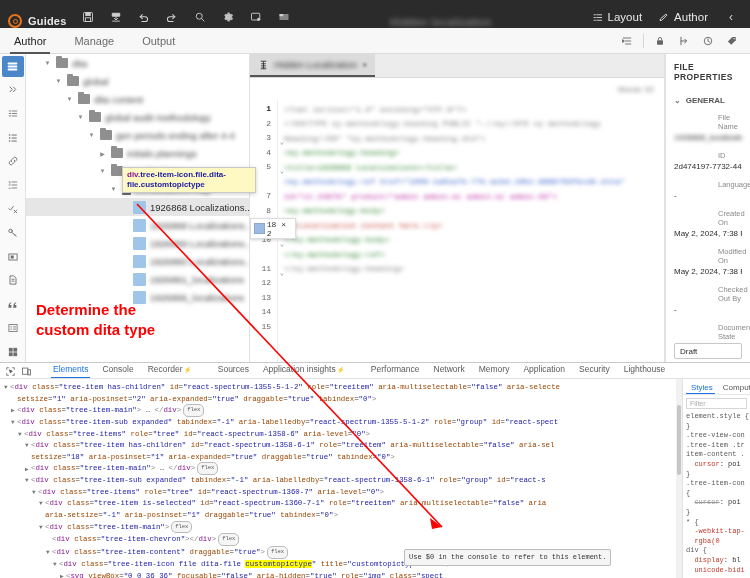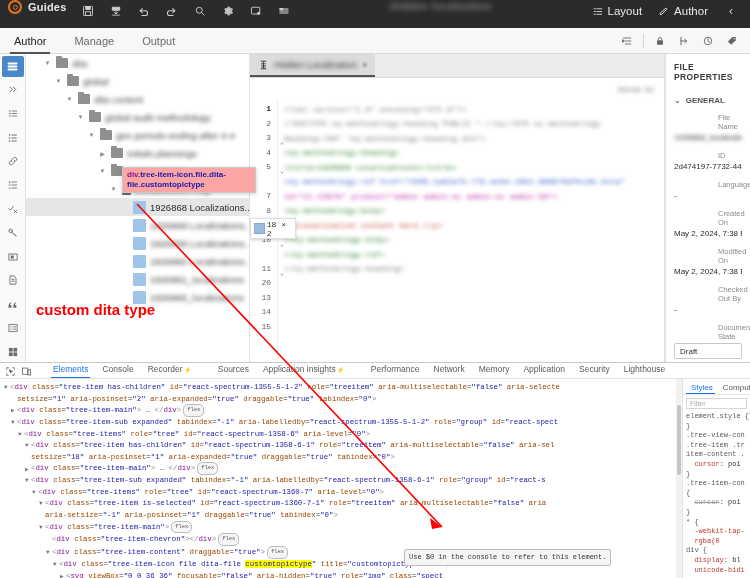--- a/index.html
+++ b/index.html
@@ -8,21 +8,21 @@
     font-family: "Liberation Sans", sans-serif;
     overflow: hidden;
     background: #fff;
   }
   .app { position: relative; width: 750px; height: 578px; }
 
   
   .topbar {
     position: absolute; left: 0; top: 0; width: 750px; height: 28px;
     background: #2b2b2b; color: #e8e8e8;
-    display: flex; align-items: flex-start; gap: 2px; padding: 0 6px;
+    display: flex; align-items: flex-end; gap: 2px; padding: 0 6px;
   }
   .brand { display: flex; align-items: center; gap: 6px; padding: 0 6px 0 2px; }
   .brand-ring {
     width: 14px; height: 14px; border: 2px solid #e8751a; border-radius: 50%;
     display: flex; align-items: center; justify-content: center;
   }
   .brand-ring i { width: 5px; height: 5px; border: 1.5px solid #e8751a; border-radius: 50%; display:block;}
   .brand-text { font-size: 11px; font-weight: bold; letter-spacing: .2px; }
   .tbtn {
     width: 26px; height: 22px; display: flex; align-items: center; justify-content: center;
@@ -92,21 +92,21 @@
     content:""; position:absolute; left:0; top:-2.5px; width:6px; height:3px; background:#8f8f8f; border-radius:1px 1px 0 0;
   }
   .fileico { width: 9px; height: 11px; background:#6f6f6f; border-radius:1px; flex:none;}
   .blueico { width: 13px; height: 13px; background:#9fc5e8; border-radius:1px; flex:none; }
   .blur { filter: blur(2.1px); user-select:none; }
   .blur-s { filter: blur(1.9px); user-select:none; }
   .tlabel-crisp { font-size: 9.5px; color: #2b2b2b; }
 
   .tooltip-cls {
     position: absolute; left: 122px; top: 167px; width: 134px;
-    background: #fca5a5; border: 1px solid #c9c9c9; box-shadow: 0 1px 4px rgba(0,0,0,.2);
+    background: #fef9c3; border: 1px solid #c9c9c9; box-shadow: 0 1px 4px rgba(0,0,0,.2);
     padding: 2px 4px; font-size: 8px; line-height: 10px; z-index: 30;
     font-family: "Liberation Sans", sans-serif; font-weight: bold;
   }
   .tooltip-cls .tag { color: #881391; }
   .tooltip-cls .cls { color: #1a1aa6; }
 
   
   .editor {
     position: absolute; left: 250px; top: 54px; width: 415px; height: 308px;
     background: #fff; border-right: 1px solid #e2e2e2; overflow: hidden;
@@ -533,21 +533,21 @@
           <div class="gline">3<span class="gfold">⌄</span></div>
           <div class="gline">4</div>
           <div class="gline">5<span class="gfold">⌄</span></div>
           <div class="gline"></div>
           <div class="gline">7</div>
           <div class="gline">8</div>
           <div class="gline">9</div>
           <div class="gline">10<span class="gfold">⌄</span></div>
           <div class="gline"></div>
           <div class="gline">11<span class="gfold">⌄</span></div>
-          <div class="gline">20</div>
+          <div class="gline">12</div>
           <div class="gline">13</div>
           <div class="gline">14</div>
           <div class="gline">15</div>
         </div>
       <div class="codearea" id="codearea">
           <div class="cline">
             <span class="cl c-gray">&lt;?xml version="1.0" encoding="UTF-8"?&gt;</span>
           </div>
           <div class="cline">
             <span class="cl c-gray">&lt;!DOCTYPE oy-methodology-heading PUBLIC "-//ey//DTD oy methodology</span>
@@ -608,20 +608,21 @@
         <div class="pf-label">Modified On</div>
         <div class="pf-value">May 2, 2024, 7:38 PM</div>
         <div class="pf-label">Checked Out By</div>
         <div class="pf-value">-</div>
       </div>
     <div class="pf-label">Document State</div>
     <div class="pf-select">Draft</div>
   </div>
 
   <div class="annot">
+    <div>Determine the</div>
     <div>custom dita type</div>
   </div>
   <svg class="arrow-svg">
     <line x1="137" y1="204" x2="442" y2="527" stroke="#ff0000" stroke-width="1.6"></line>
     <polygon points="442,527 430,518 432,529" fill="#ff0000"></polygon>
   </svg>
 
   <div class="dt">
     <div class="dtbar">
       <div class="dtico">

